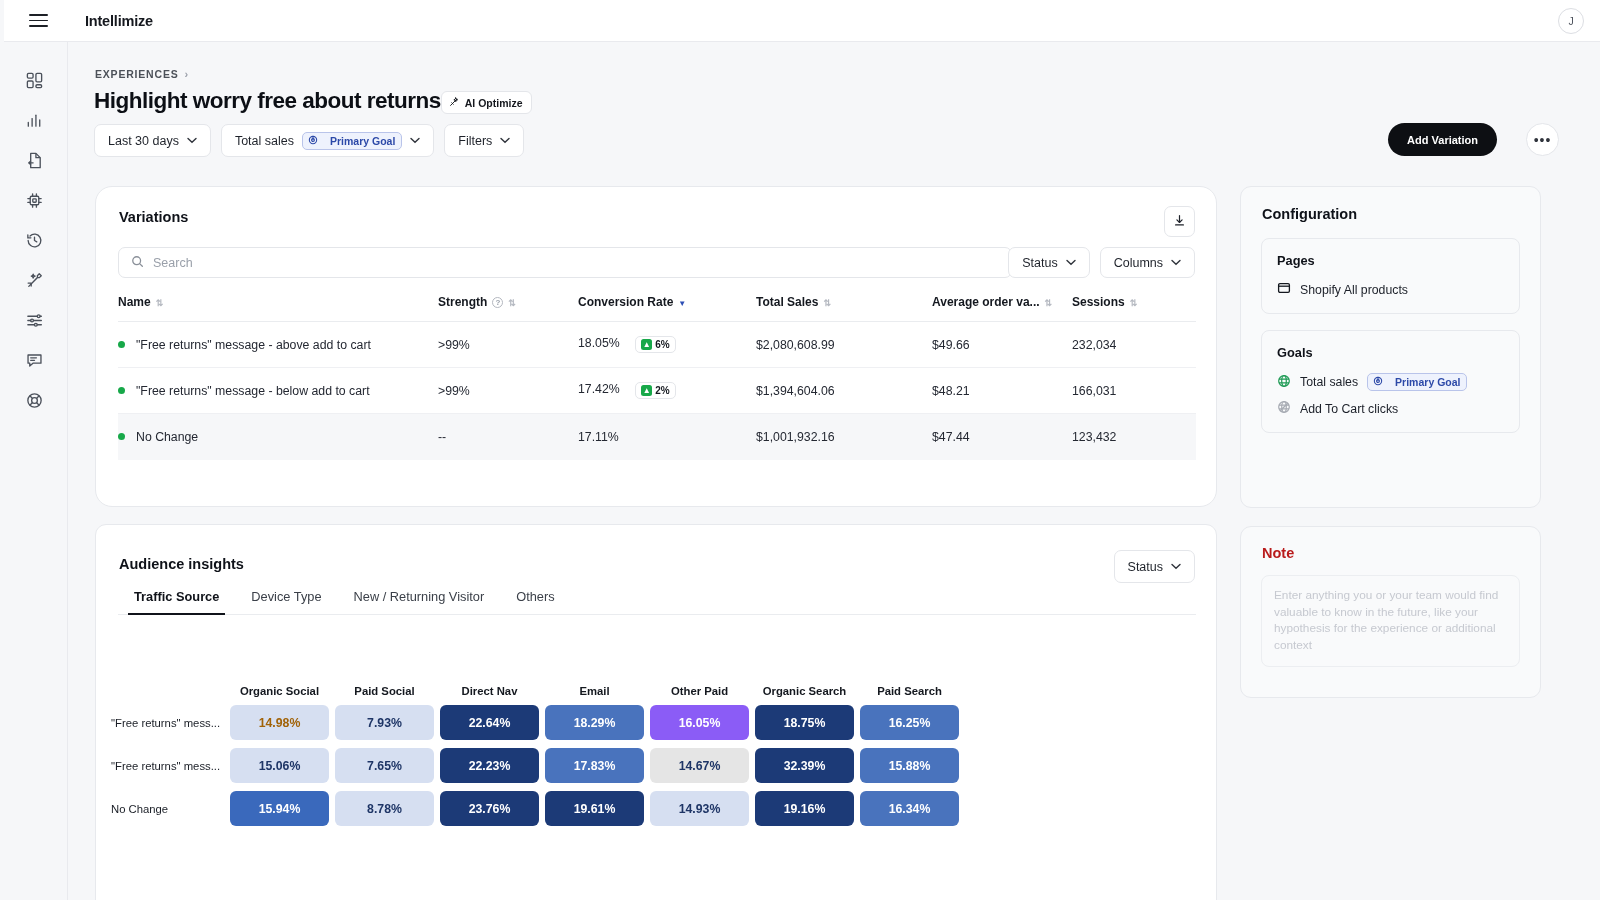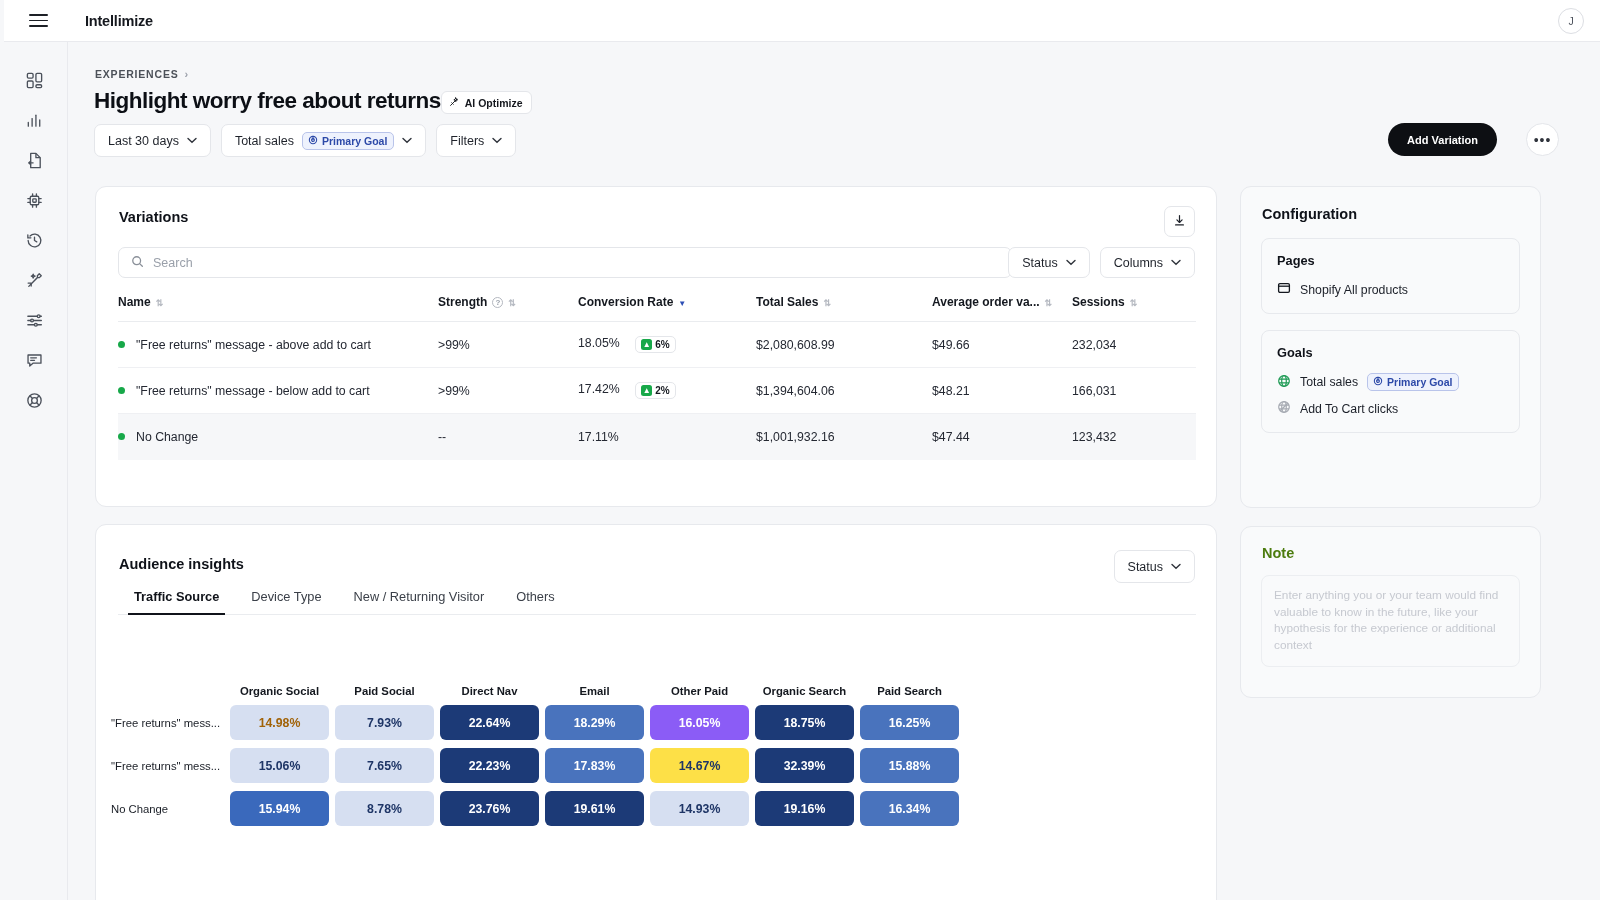--- a/index.html
+++ b/index.html
@@ -69,42 +69,42 @@
     cursor: pointer;
   }
   .filters-row { position: absolute; left: 26px; top: 82px; display: flex; gap: 10px; }
   .pill {
     height: 33px; background: #fff; border: 1px solid #e4e6ea; border-radius: 7px;
     display: flex; align-items: center; gap: 8px; padding: 0 13px;
     font-size: 12.5px; color: #1e222a; cursor: pointer;
   }
   .pill .caret { color: #30343c; font-size: 10px; }
   .goal-chip {
-    display: inline-flex; align-items: flex-end; gap: 4px;
+    display: inline-flex; align-items: flex-end; gap: 12px;
     border: 1px solid #b9c4ea; background: #eef2fd; border-radius: 5px;
     padding: 2px 6px 2px 5px; font-size: 10.5px; font-weight: 700; color: #2c49a8;
   }
   .btn-primary {
     position: absolute; right: 103px; top: 81px;
     height: 33px; padding: 0 19px; border-radius: 17px; border: none;
     background: #0d0f13; color: #fff; font-size: 11px; font-weight: 700;
     font-family: inherit; cursor: pointer;
   }
   .btn-more {
     position: absolute; right: 41px; top: 81px;
     width: 33px; height: 33px; border-radius: 50%;
     background: #fff; border: 1px solid #e4e6ea; cursor: pointer;
     display: flex; align-items: center; justify-content: center;
     font-size: 14px; color: #30343c; letter-spacing: 1px; line-height: 8px;
   }
   
   .card {
     background: #fff; border: 1px solid #e7e9ed; border-radius: 11px;
   }
-  #variations-card { position: absolute; left: 27px; top: 144px; width: 1122px; height: 321px; }
+  #variations-card { position: absolute; left: 27px; top: 144px; width: 1122px; height: 321px; border-radius: 17px; }
   #audience-card  { position: absolute; left: 27px; top: 482px; width: 1122px; height: 400px; }
   #config-card    { position: absolute; left: 1172px; top: 144px; width: 301px; height: 322px;
                     background: #f9fafb; border: 1px solid #e7e9ed; border-radius: 11px; }
   #note-card      { position: absolute; left: 1172px; top: 484px; width: 301px; height: 172px;
                     background: #f9fafb; border: 1px solid #e7e9ed; border-radius: 11px; }
 
   .card-title { font-size: 14.5px; font-weight: 700; color: #0f1219; }
   .icon-btn {
     width: 31px; height: 31px; border-radius: 7px; background: #fff;
     border: 1px solid #e4e6ea; display: flex; align-items: center; justify-content: center;
@@ -192,21 +192,21 @@
   .hm-gap { height: 8px; }
   
   .cfg-title { padding: 19px 0 0 21px; font-size: 14.5px; font-weight: 700; color: #0f1219; }
   .cfg-box {
     margin: 16px 20px 0 20px; border: 1px solid #e7e9ed; border-radius: 8px;
     background: #f9fafb; padding: 14px 15px 15px 15px;
   }
   .cfg-h { font-size: 12.8px; font-weight: 700; color: #0f1219; margin-bottom: 13px; }
   .cfg-item { display: flex; align-items: center; gap: 9px; font-size: 12.3px; color: #1c2029; margin-bottom: 9px; }
   .cfg-item:last-child { margin-bottom: 0; }
-  .note-title { padding: 18px 0 0 21px; font-size: 14.5px; font-weight: 700; color: #4d7c0f; }
+  .note-title { padding: 18px 0 0 21px; font-size: 14.5px; font-weight: 700; color: #b91c1c; }
   .note-box {
     margin: 14px 20px 0 20px; border: 1px solid #eceef1; border-radius: 8px;
     background: #f9fafb; padding: 11px 12px; height: 92px;
     font-size: 11.8px; line-height: 16.5px; color: #c6c9d0; cursor: text;
   }
 </style>
 </head>
 <body>
 
 <div class="topbar">
@@ -529,21 +529,21 @@
         <div class="hm-cell" style="background: rgb(73, 115, 189); color: rgb(255, 255, 255);">16.25%</div>
       </div>
       <div class="hm-gap"></div>
 
       <div class="hm-row">
         <div class="hm-rowlabel">"Free returns" mess...</div>
         <div class="hm-cell" style="background: rgb(214, 223, 241); color: rgb(30, 53, 102);">15.06%</div>
         <div class="hm-cell" style="background: rgb(214, 223, 241); color: rgb(30, 53, 102);">7.65%</div>
         <div class="hm-cell" style="background: rgb(28, 58, 119); color: rgb(255, 255, 255);">22.23%</div>
         <div class="hm-cell" style="background: rgb(73, 115, 189); color: rgb(255, 255, 255);">17.83%</div>
-        <div class="hm-cell" style="background: #fde047; color: rgb(30, 53, 102);">14.67%</div>
+        <div class="hm-cell" style="background: #e5e5e5; color: rgb(30, 53, 102);">14.67%</div>
         <div class="hm-cell" style="background: rgb(28, 58, 119); color: rgb(255, 255, 255);">32.39%</div>
         <div class="hm-cell" style="background: rgb(73, 115, 189); color: rgb(255, 255, 255);">15.88%</div>
       </div>
       <div class="hm-gap"></div>
 
       <div class="hm-row">
         <div class="hm-rowlabel">No Change</div>
         <div class="hm-cell" style="background: rgb(58, 105, 188); color: rgb(255, 255, 255);">15.94%</div>
         <div class="hm-cell" style="background: rgb(214, 223, 241); color: rgb(30, 53, 102);">8.78%</div>
         <div class="hm-cell" style="background: rgb(28, 58, 119); color: rgb(255, 255, 255);">23.76%</div>

